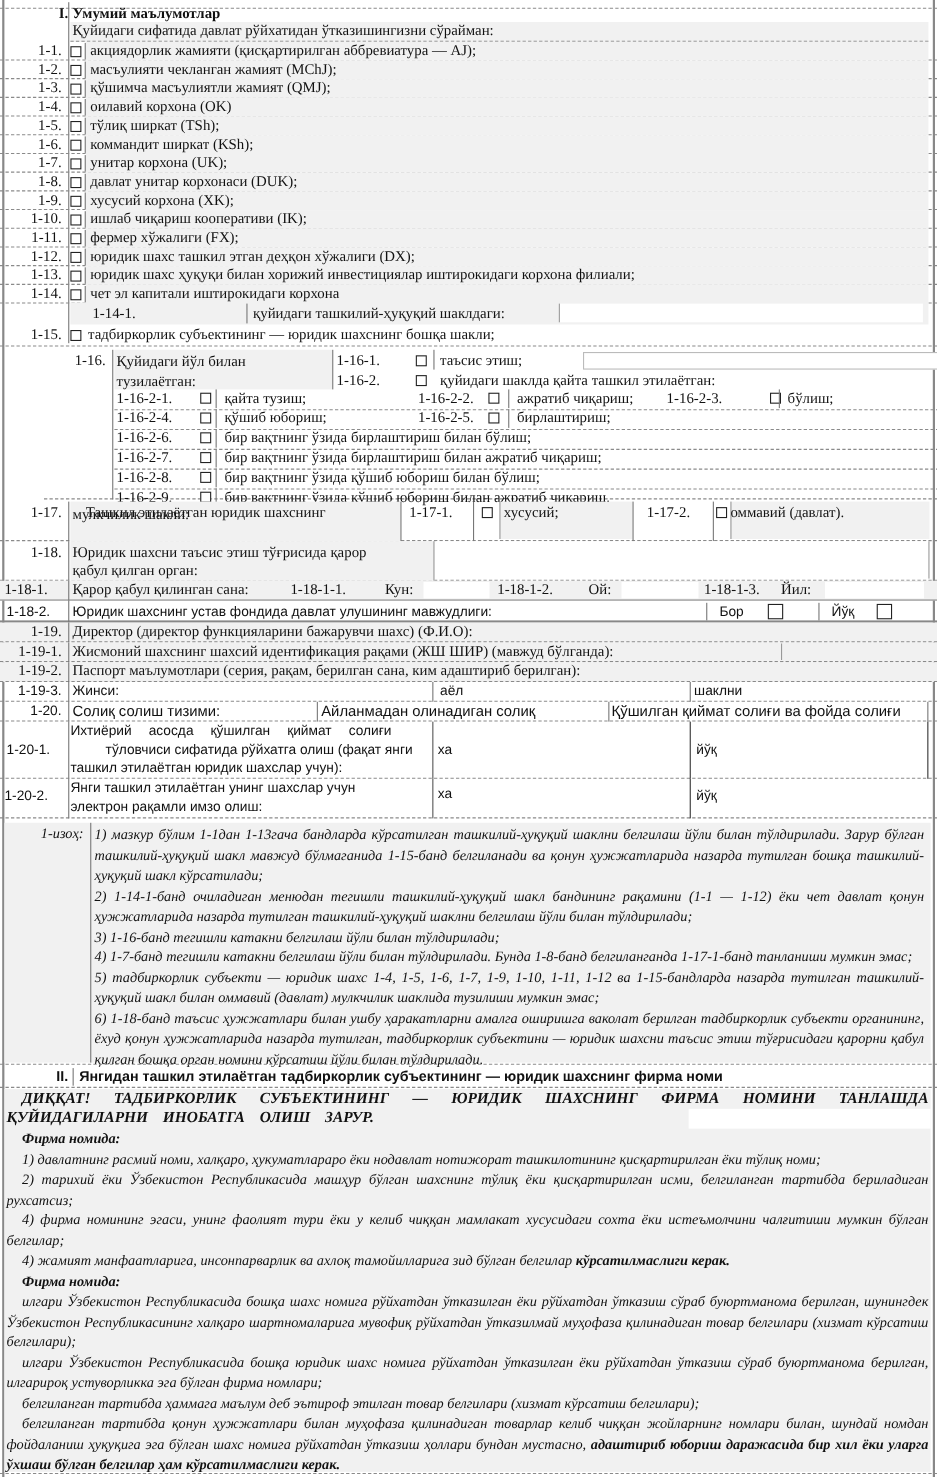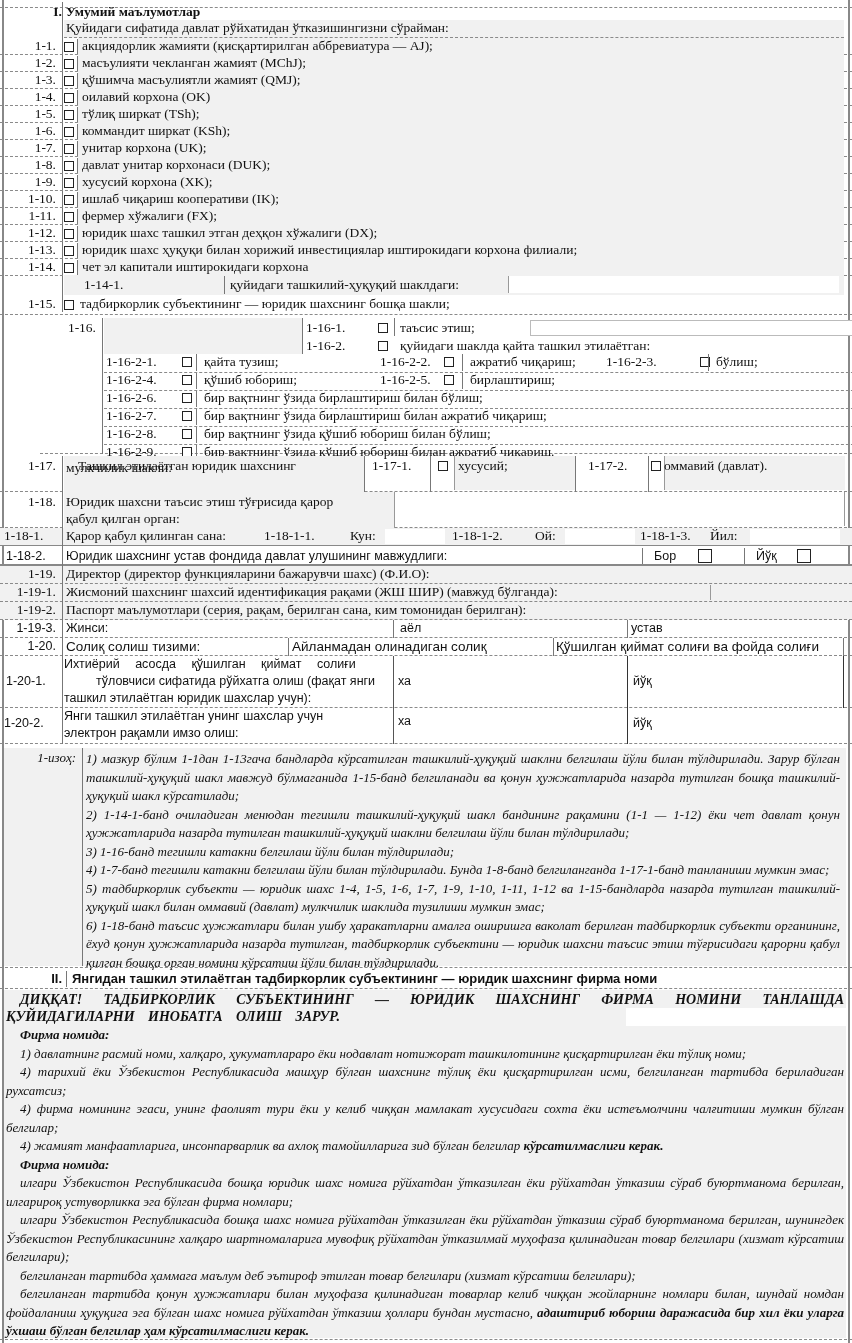--- a/index.html
+++ b/index.html
@@ -143,20 +143,21 @@
 <div class="row dash" style="top:295px;height:20px;">
   <span class="lbl" style="left:6px;width:50px;top:1px;">1-15.</span>
   <span class="cb abs" style="left:64px;top:5px;"></span>
   <span class="txt" style="left:80px;top:1px;">тадбиркорлик субъектининг — юридик шахснинг бошқа шакли;</span>
 </div>
 
 <div class="row dash" style="top:318px;height:136px;margin-left:40px;">
   <span class="lbl" style="left:6px;width:50px;top:2px;">1-16.</span>
   <div class="vline" style="left:62px;top:0;height:136px;"></div>
   <div class="abs shade" style="left:64px;top:0;width:198px;height:36px;"></div>
+  <span class="abs" style="left:66px;top:2px;width:170px;line-height:18px;white-space:normal;">Қуйидаги йўл билан тузилаётган:</span>
   <div class="vline" style="left:262px;top:0;height:36px;"></div>
   <span class="txt" style="left:266px;top:2px;">1-16-1.</span>
   <span class="cb abs" style="left:338px;top:5px;"></span>
   <div class="vline" style="left:354px;top:0;height:18px;"></div>
   <span class="txt" style="left:360px;top:2px;">таъсис этиш;</span>
   <div class="abs" style="left:490px;top:2px;width:354px;height:14px;border:1px solid #bbb;background:#fff;"></div>
   <span class="txt" style="left:266px;top:20px;">1-16-2.</span>
   <span class="cb abs" style="left:338px;top:23px;"></span>
   <span class="txt" style="left:360px;top:20px;">қуйидаги шаклда қайта ташкил этилаётган:</span>
   <div id="sub16">
@@ -285,31 +286,31 @@
 </div>
 <div class="row shade dash" style="top:584px;height:18px;">
   <span class="lbl" style="left:2px;width:54px;top:0;">1-19-1.</span>
   <div class="vline" style="left:62px;top:0;height:18px;"></div>
   <span class="txt" style="left:66px;top:0;text-align:center;">Жисмоний шахснинг шахсий идентификация рақами (ЖШ ШИР) (мавжуд бўлганда):</span>
   <div class="abs" style="left:710px;top:1px;width:134px;height:15px;border-left:1px solid #999;"></div>
 </div>
 <div class="row shade dash" style="top:602px;height:18px;">
   <span class="lbl" style="left:2px;width:54px;top:0;">1-19-2.</span>
   <div class="vline" style="left:62px;top:0;height:18px;"></div>
-  <span class="txt" style="left:66px;top:0;">Паспорт маълумотлари (серия, рақам, берилган сана, ким томонидан берилган):</span>
+  <span class="txt" style="left:66px;top:0;">Паспорт маълумотлари (серия, рақам, берилган сана, ким адаштириб берилган):</span>
 </div>
 
 <div class="row sans dash" style="top:620px;height:18px;">
   <span class="lbl" style="left:2px;width:54px;top:1px;">1-19-3.</span>
   <div class="vline" style="left:62px;top:0;height:18px;"></div>
   <span class="txt" style="left:66px;top:1px;">Жинси:</span>
   <div class="vline" style="left:393px;top:0;height:18px;"></div>
   <span class="txt" style="left:400px;top:1px;">аёл</span>
   <div class="vline" style="left:627px;top:0;height:18px;"></div>
-  <span class="txt" style="left:631px;top:1px;">устав</span>
+  <span class="txt" style="left:631px;top:1px;">шаклни</span>
 </div>
 
 <div class="row sans dash" style="top:638px;height:18px;">
   <span class="lbl" style="left:6px;width:50px;top:1px;">1-20.</span>
   <div class="vline" style="left:62px;top:0;height:18px;"></div>
   <span class="txt" style="left:66px;top:1px;font-size:13.5px;">Солиқ солиш тизими:</span>
   <div class="vline" style="left:288px;top:0;height:18px;"></div>
   <span class="txt" style="left:292px;top:1px;font-size:13.5px;">Айланмадан олинадиган солиқ</span>
   <div class="vline" style="left:553px;top:0;height:18px;"></div>
   <span class="txt" style="left:556px;top:1px;font-size:13.5px;">Қўшилган қиймат солиғи ва фойда солиғи</span>
@@ -355,23 +356,23 @@
   <span class="lbl" style="left:6px;width:56px;top:1px;font-weight:bold;font-family:'Liberation Sans Narrow','Liberation Sans',sans-serif;font-size:13px;">II.</span>
   <div class="vline" style="left:66px;top:1px;height:16px;"></div>
   <span class="txt" style="left:72px;top:1px;font-weight:bold;font-family:'Liberation Sans Narrow','Liberation Sans',sans-serif;font-size:13px;">Янгидан ташкил этилаётган тадбиркорлик субъектининг — юридик шахснинг фирма номи</span>
 </div>
 <div class="abs shade" style="left:4px;top:990px;width:842px;height:348px;"></div>
 <div class="abs" style="left:626px;top:1008px;width:220px;height:18px;background:#fff;"></div>
 <div class="p2" style="top:991px;font-weight:bold;font-size:14px;line-height:17px;text-indent:14px;word-spacing:10px;">ДИҚҚАТ! ТАДБИРКОРЛИК СУБЪЕКТИНИНГ — ЮРИДИК ШАХСНИНГ ФИРМА НОМИНИ ТАНЛАШДА ҚУЙИДАГИЛАРНИ ИНОБАТГА ОЛИШ ЗАРУР.</div>
 <div class="p2" style="top:1026px;">
   <div style="font-weight:bold;padding-left:14px;">Фирма номида:</div>
   <div style="text-indent:14px;">1) давлатнинг расмий номи, халқаро, ҳукуматлараро ёки нодавлат нотижорат ташкилотининг қисқартирилган ёки тўлиқ номи;</div>
-  <div style="text-indent:14px;">4) тарихий ёки Ўзбекистон Республикасида машҳур бўлган шахснинг тўлиқ ёки қисқартирилган исми, белгиланган тартибда бериладиган рухсатсиз;</div>
+  <div style="text-indent:14px;">2) тарихий ёки Ўзбекистон Республикасида машҳур бўлган шахснинг тўлиқ ёки қисқартирилган исми, белгиланган тартибда бериладиган рухсатсиз;</div>
   <div style="text-indent:14px;">4) фирма номининг эгаси, унинг фаолият тури ёки у келиб чиққан мамлакат хусусидаги сохта ёки истеъмолчини чалғитиши мумкин бўлган белгилар;</div>
   <div style="text-indent:14px;"><span>4) жамият манфаатларига, инсонпарварлик ва ахлоқ тамойилларига зид бўлган белгилар </span><b class="bi">кўрсатилмаслиги керак.</b></div>
   <div style="font-weight:bold;padding-left:14px;">Фирма номида:</div>
+  <div style="text-indent:14px;">илгари Ўзбекистон Республикасида бошқа шахс номига рўйхатдан ўтказилган ёки рўйхатдан ўтказиш сўраб буюртманома берилган, шунингдек Ўзбекистон Республикасининг халқаро шартномаларига мувофиқ рўйхатдан ўтказилмай муҳофаза қилинадиган товар белгилари (хизмат кўрсатиш белгилари);</div>
   <div style="text-indent:14px;">илгари Ўзбекистон Республикасида бошқа юридик шахс номига рўйхатдан ўтказилган ёки рўйхатдан ўтказиш сўраб буюртманома берилган, илгарироқ устуворликка эга бўлган фирма номлари;</div>
-  <div style="text-indent:14px;">илгари Ўзбекистон Республикасида бошқа шахс номига рўйхатдан ўтказилган ёки рўйхатдан ўтказиш сўраб буюртманома берилган, шунингдек Ўзбекистон Республикасининг халқаро шартномаларига мувофиқ рўйхатдан ўтказилмай муҳофаза қилинадиган товар белгилари (хизмат кўрсатиш белгилари);</div>
   <div style="text-indent:14px;">белгиланган тартибда ҳаммага маълум деб эътироф этилган товар белгилари (хизмат кўрсатиш белгилари);</div>
   <div style="text-indent:14px;"><span>белгиланган тартибда қонун ҳужжатлари билан муҳофаза қилинадиган товарлар келиб чиққан жойларнинг номлари билан, шундай номдан фойдаланиш ҳуқуқига эга бўлган шахс номига рўйхатдан ўтказиш ҳоллари бундан мустасно, </span><b class="bi">адаштириб юбориш даражасида бир хил ёки уларга ўхшаш бўлган белгилар ҳам кўрсатилмаслиги керак.</b></div>
   <div style="text-indent:14px;white-space:nowrap;overflow:hidden;">1-бандда кўрсатиб ўтилган белгилар, агар бунга тегишли давлат органининг ёки ташкилотнинг рухсати бўлса, фирма номига</div>
 </div>
 <div class="row dash" style="top:1338px;height:2px;"></div>
 
 </body></html>

